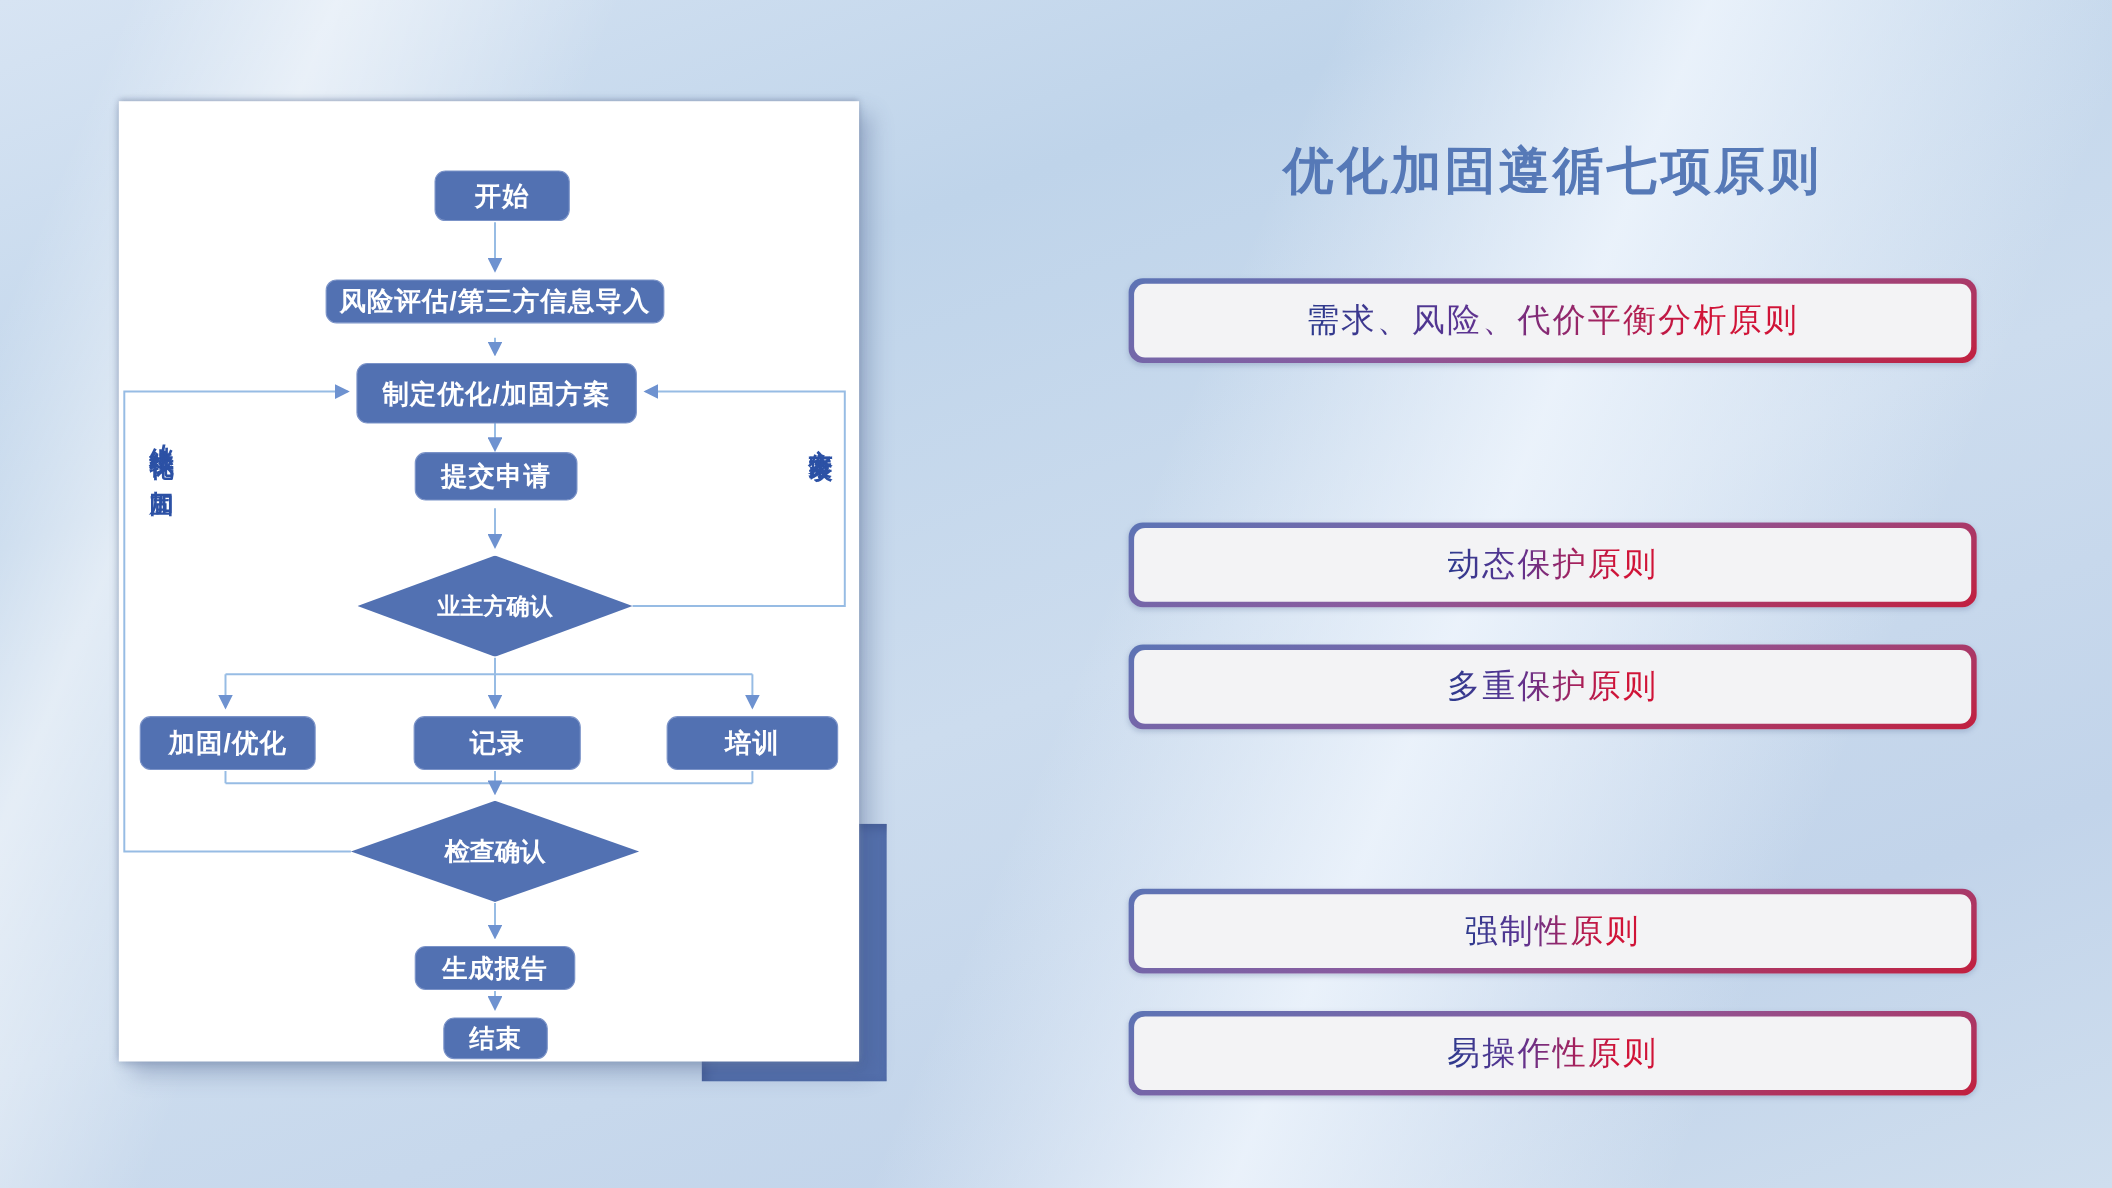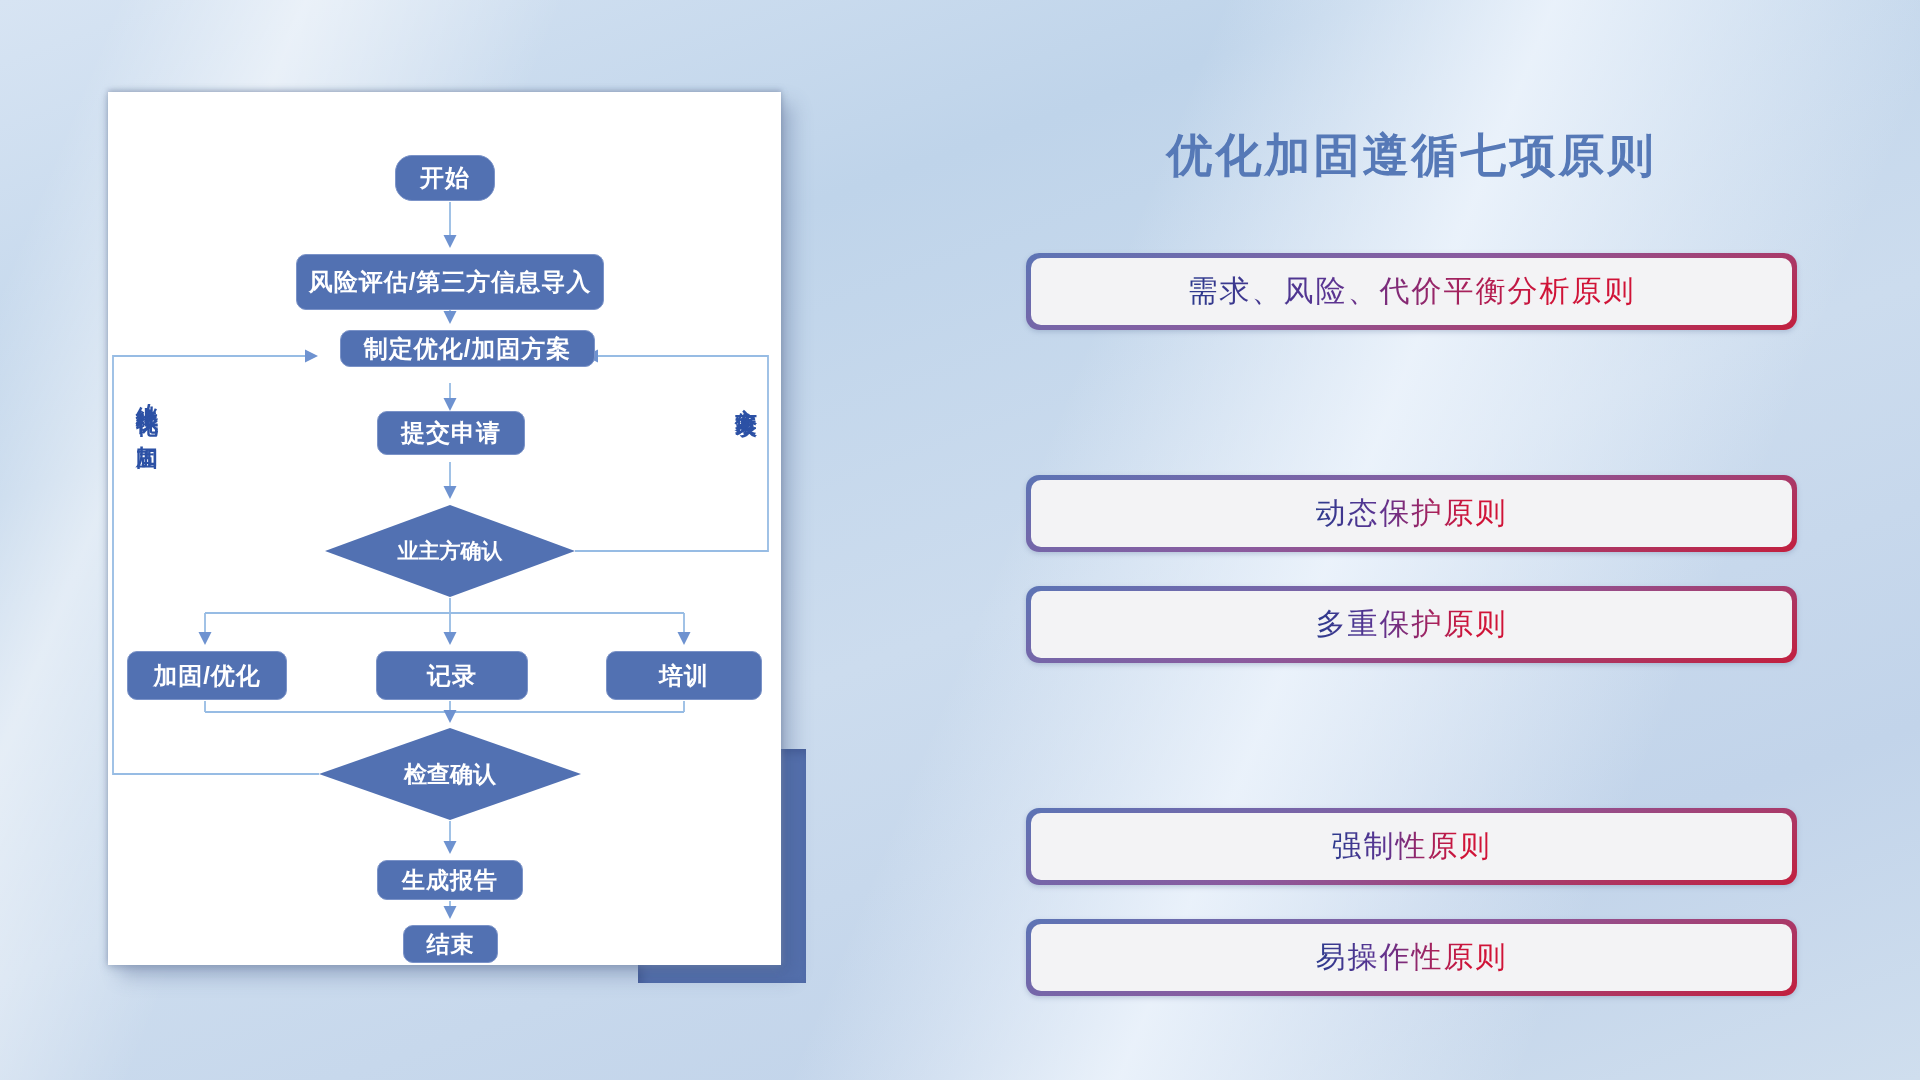--- a/index.html
+++ b/index.html
@@ -32,23 +32,23 @@
     background: #5271b2; color: #ffffff; font-weight: 700; font-size: 24px;
     border-radius: 10px; border: 1px solid #7b93c8; letter-spacing: 1px;
     z-index: 3;
   }
   .diamond {
     position: absolute; display: flex; align-items: center; justify-content: center;
     background: #5271b2; color: #ffffff; font-weight: 700;
     clip-path: polygon(50% 0, 100% 50%, 50% 100%, 0 50%);
     z-index: 3; border: none; border-radius: 0;
   }
-  .n-start        { left: 287px; top:  63px; width: 100px; height: 46px; border-radius: 17px; }
-  .n-risk         { left: 188px; top: 162px; width: 308px; height: 56px; text-align: center; }
-  .n-plan         { left: 232px; top: 238px; width: 255px; height: 37px; }
+  .n-start        { left: 287px; top:  63px; width: 123px; height: 46px; }
+  .n-risk         { left: 188px; top: 162px; width: 308px; height: 40px; text-align: center; }
+  .n-plan         { left: 216px; top: 238px; width: 255px; height: 55px; }
   .n-submit       { left: 269px; top: 319px; width: 148px; height: 44px; }
   .n-owner        { left: 217px; top: 413px; width: 250px; height: 92px; font-size: 21px; }
   .n-harden       { left:  19px; top: 559px; width: 160px; height: 49px; }
   .n-record       { left: 268px; top: 559px; width: 152px; height: 49px; }
   .n-training     { left: 498px; top: 559px; width: 156px; height: 49px; }
   .n-check        { left: 211px; top: 636px; width: 262px; height: 92px; font-size: 23px; }
   .n-report       { left: 269px; top: 768px; width: 146px; height: 40px; font-size: 23px; }
   .n-end          { left: 295px; top: 833px; width:  95px; height: 38px; font-size: 23px; }
 
   .loop-label {

